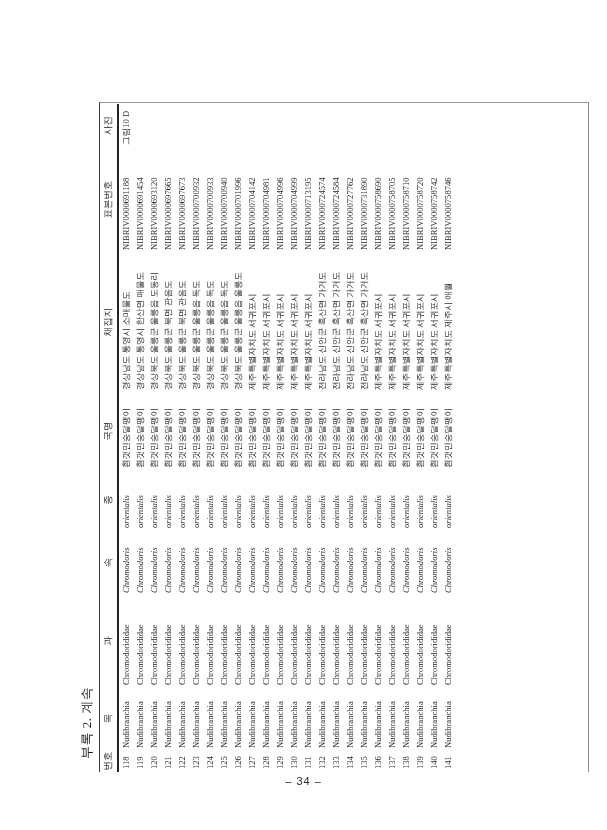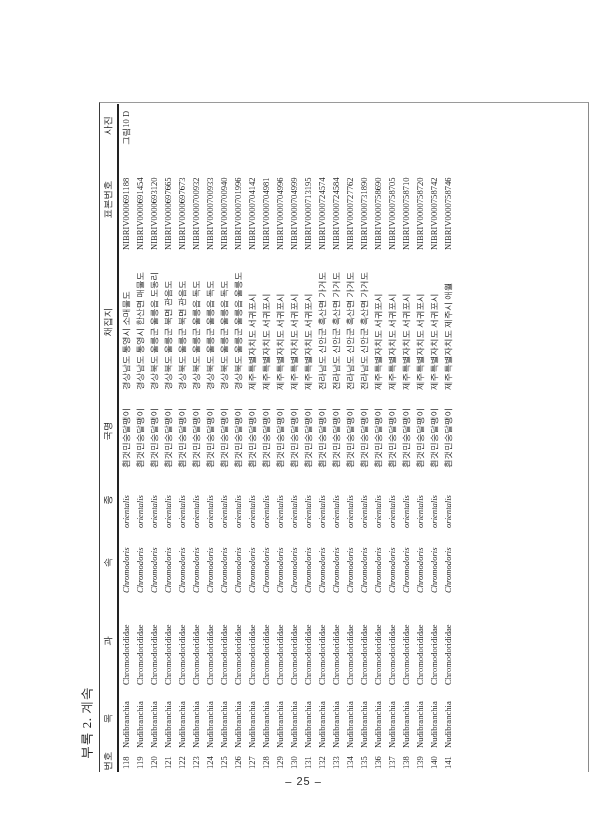--- a/index.html
+++ b/index.html
@@ -369,15 +369,15 @@
     <td>NIBRIV0000758746</td>
     <td></td>
   </tr>
 </tbody>
       </table>
       <div class="fill"></div>
     </div>
 
   </div>
 
-  <div class="pageno">– 25 –</div>
+  <div class="pageno">– 34 –</div>
 
 </div>
 
 </body></html>

